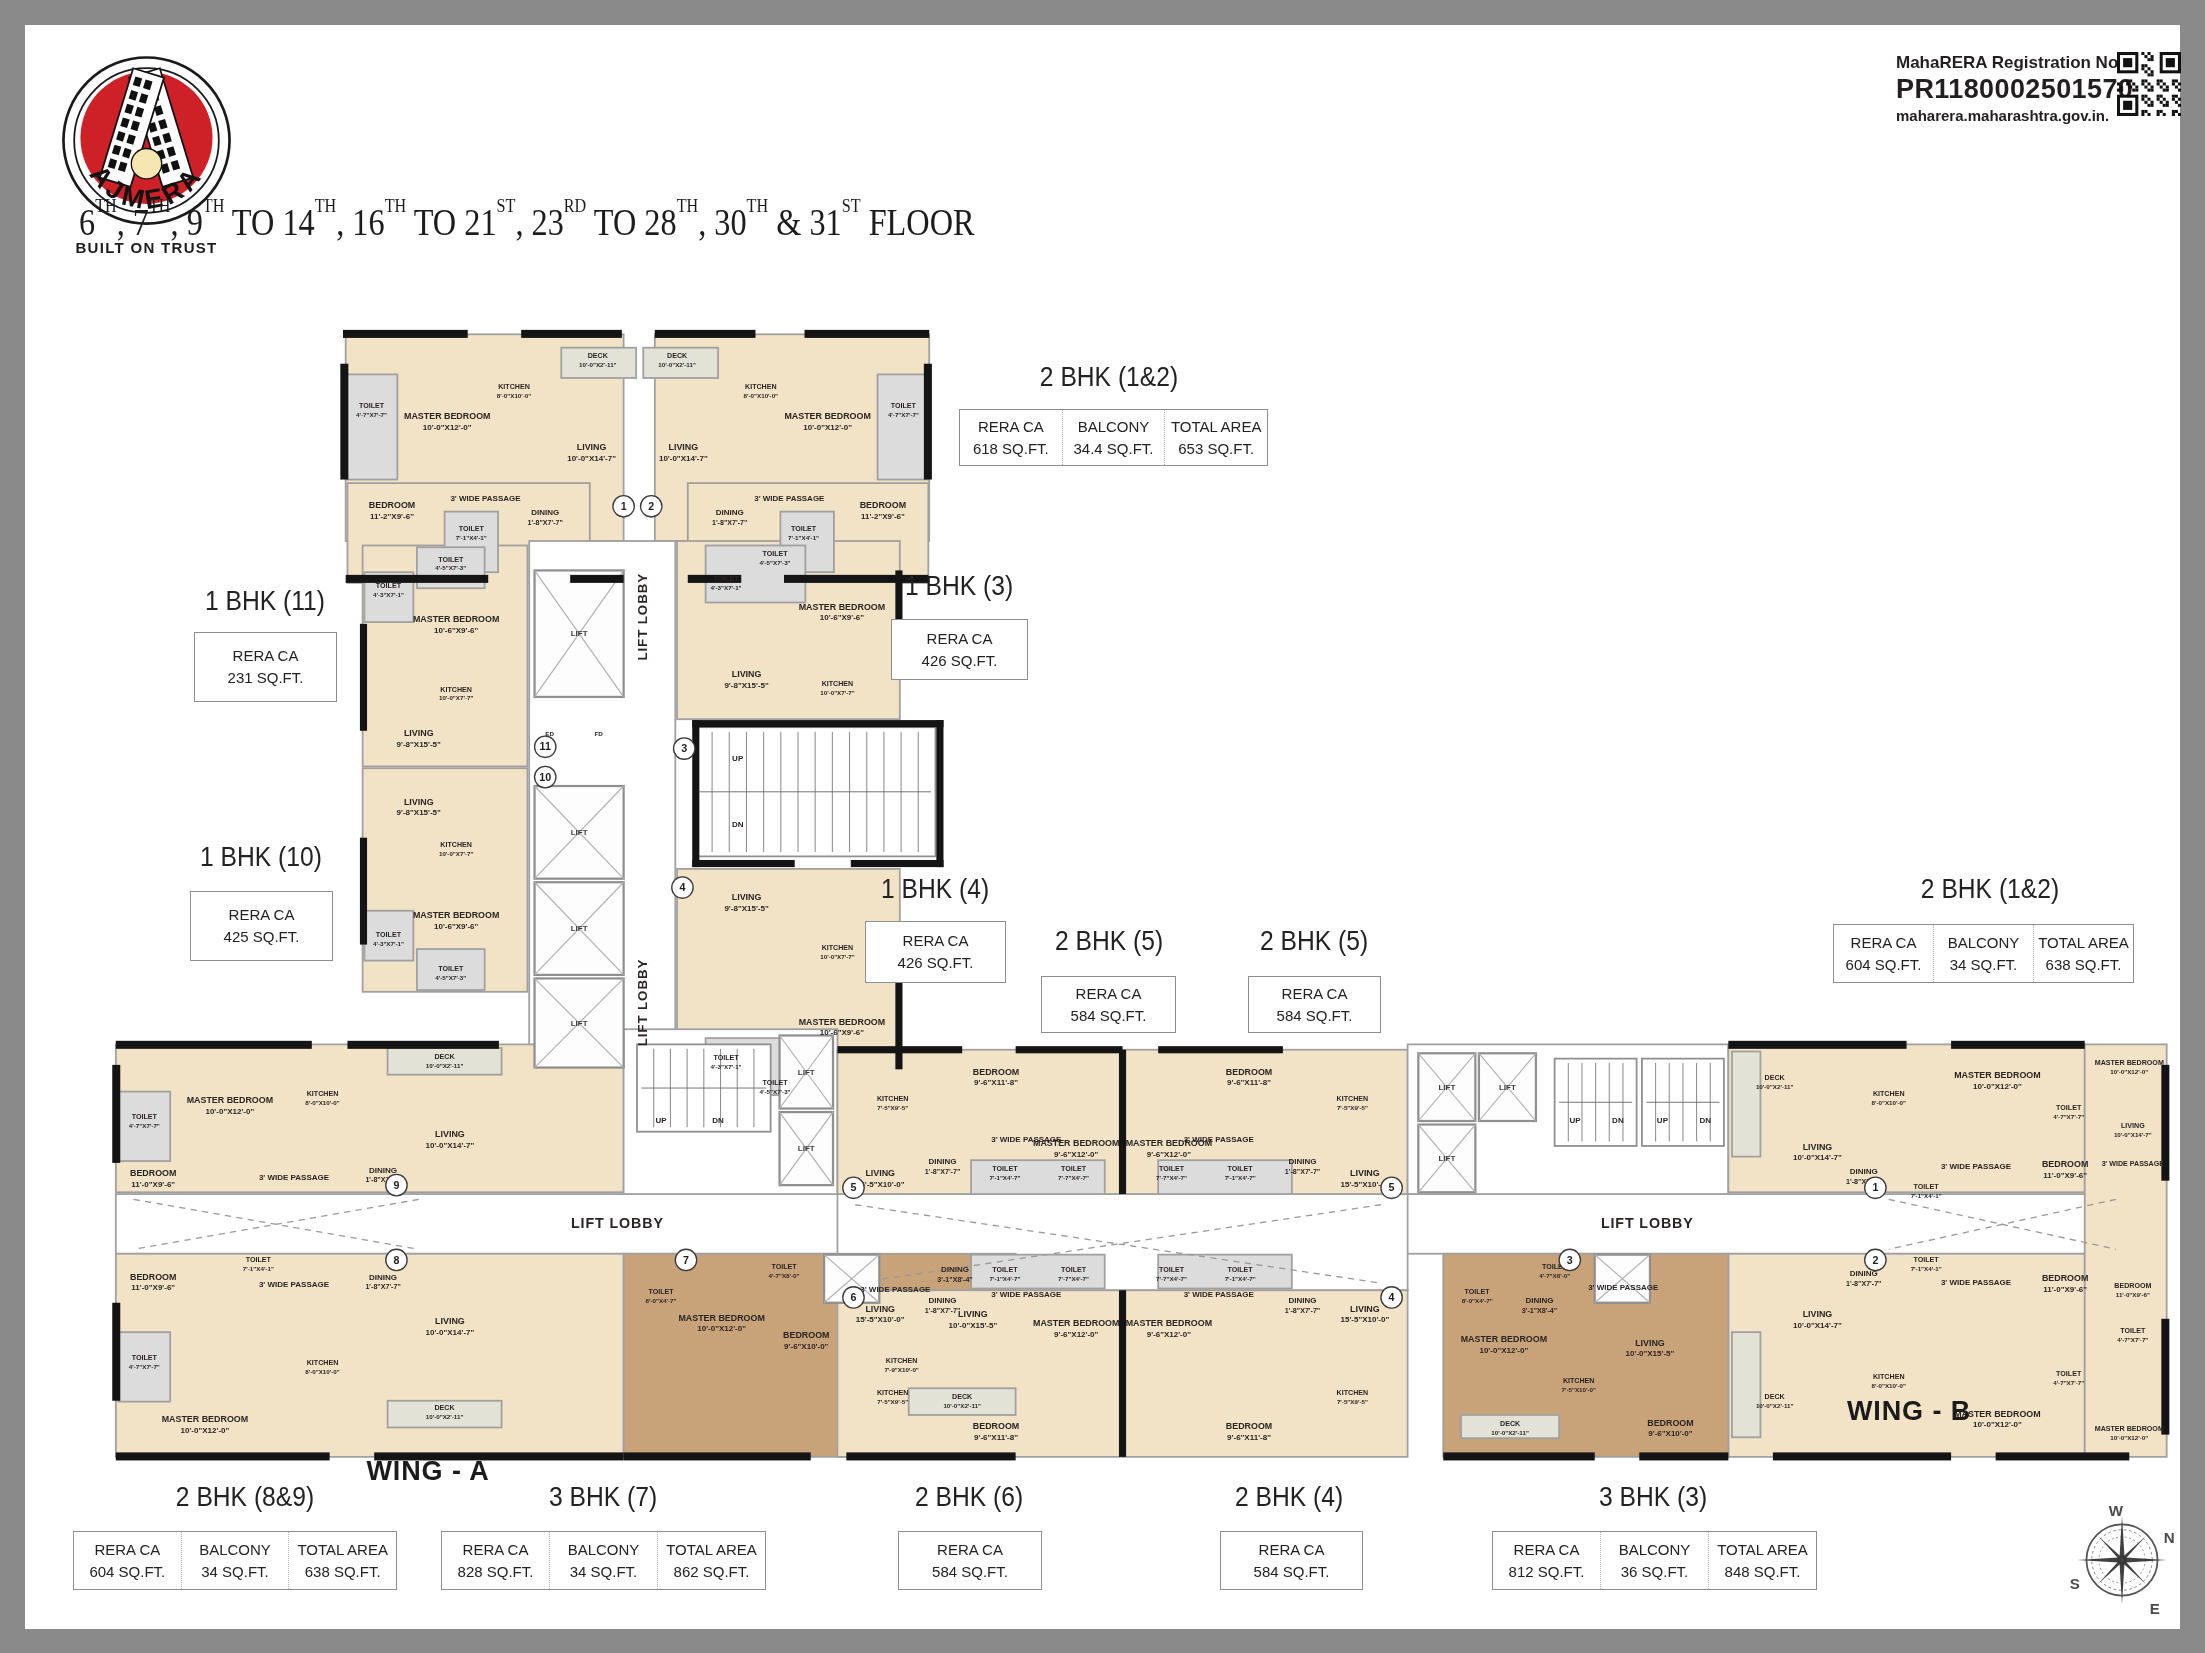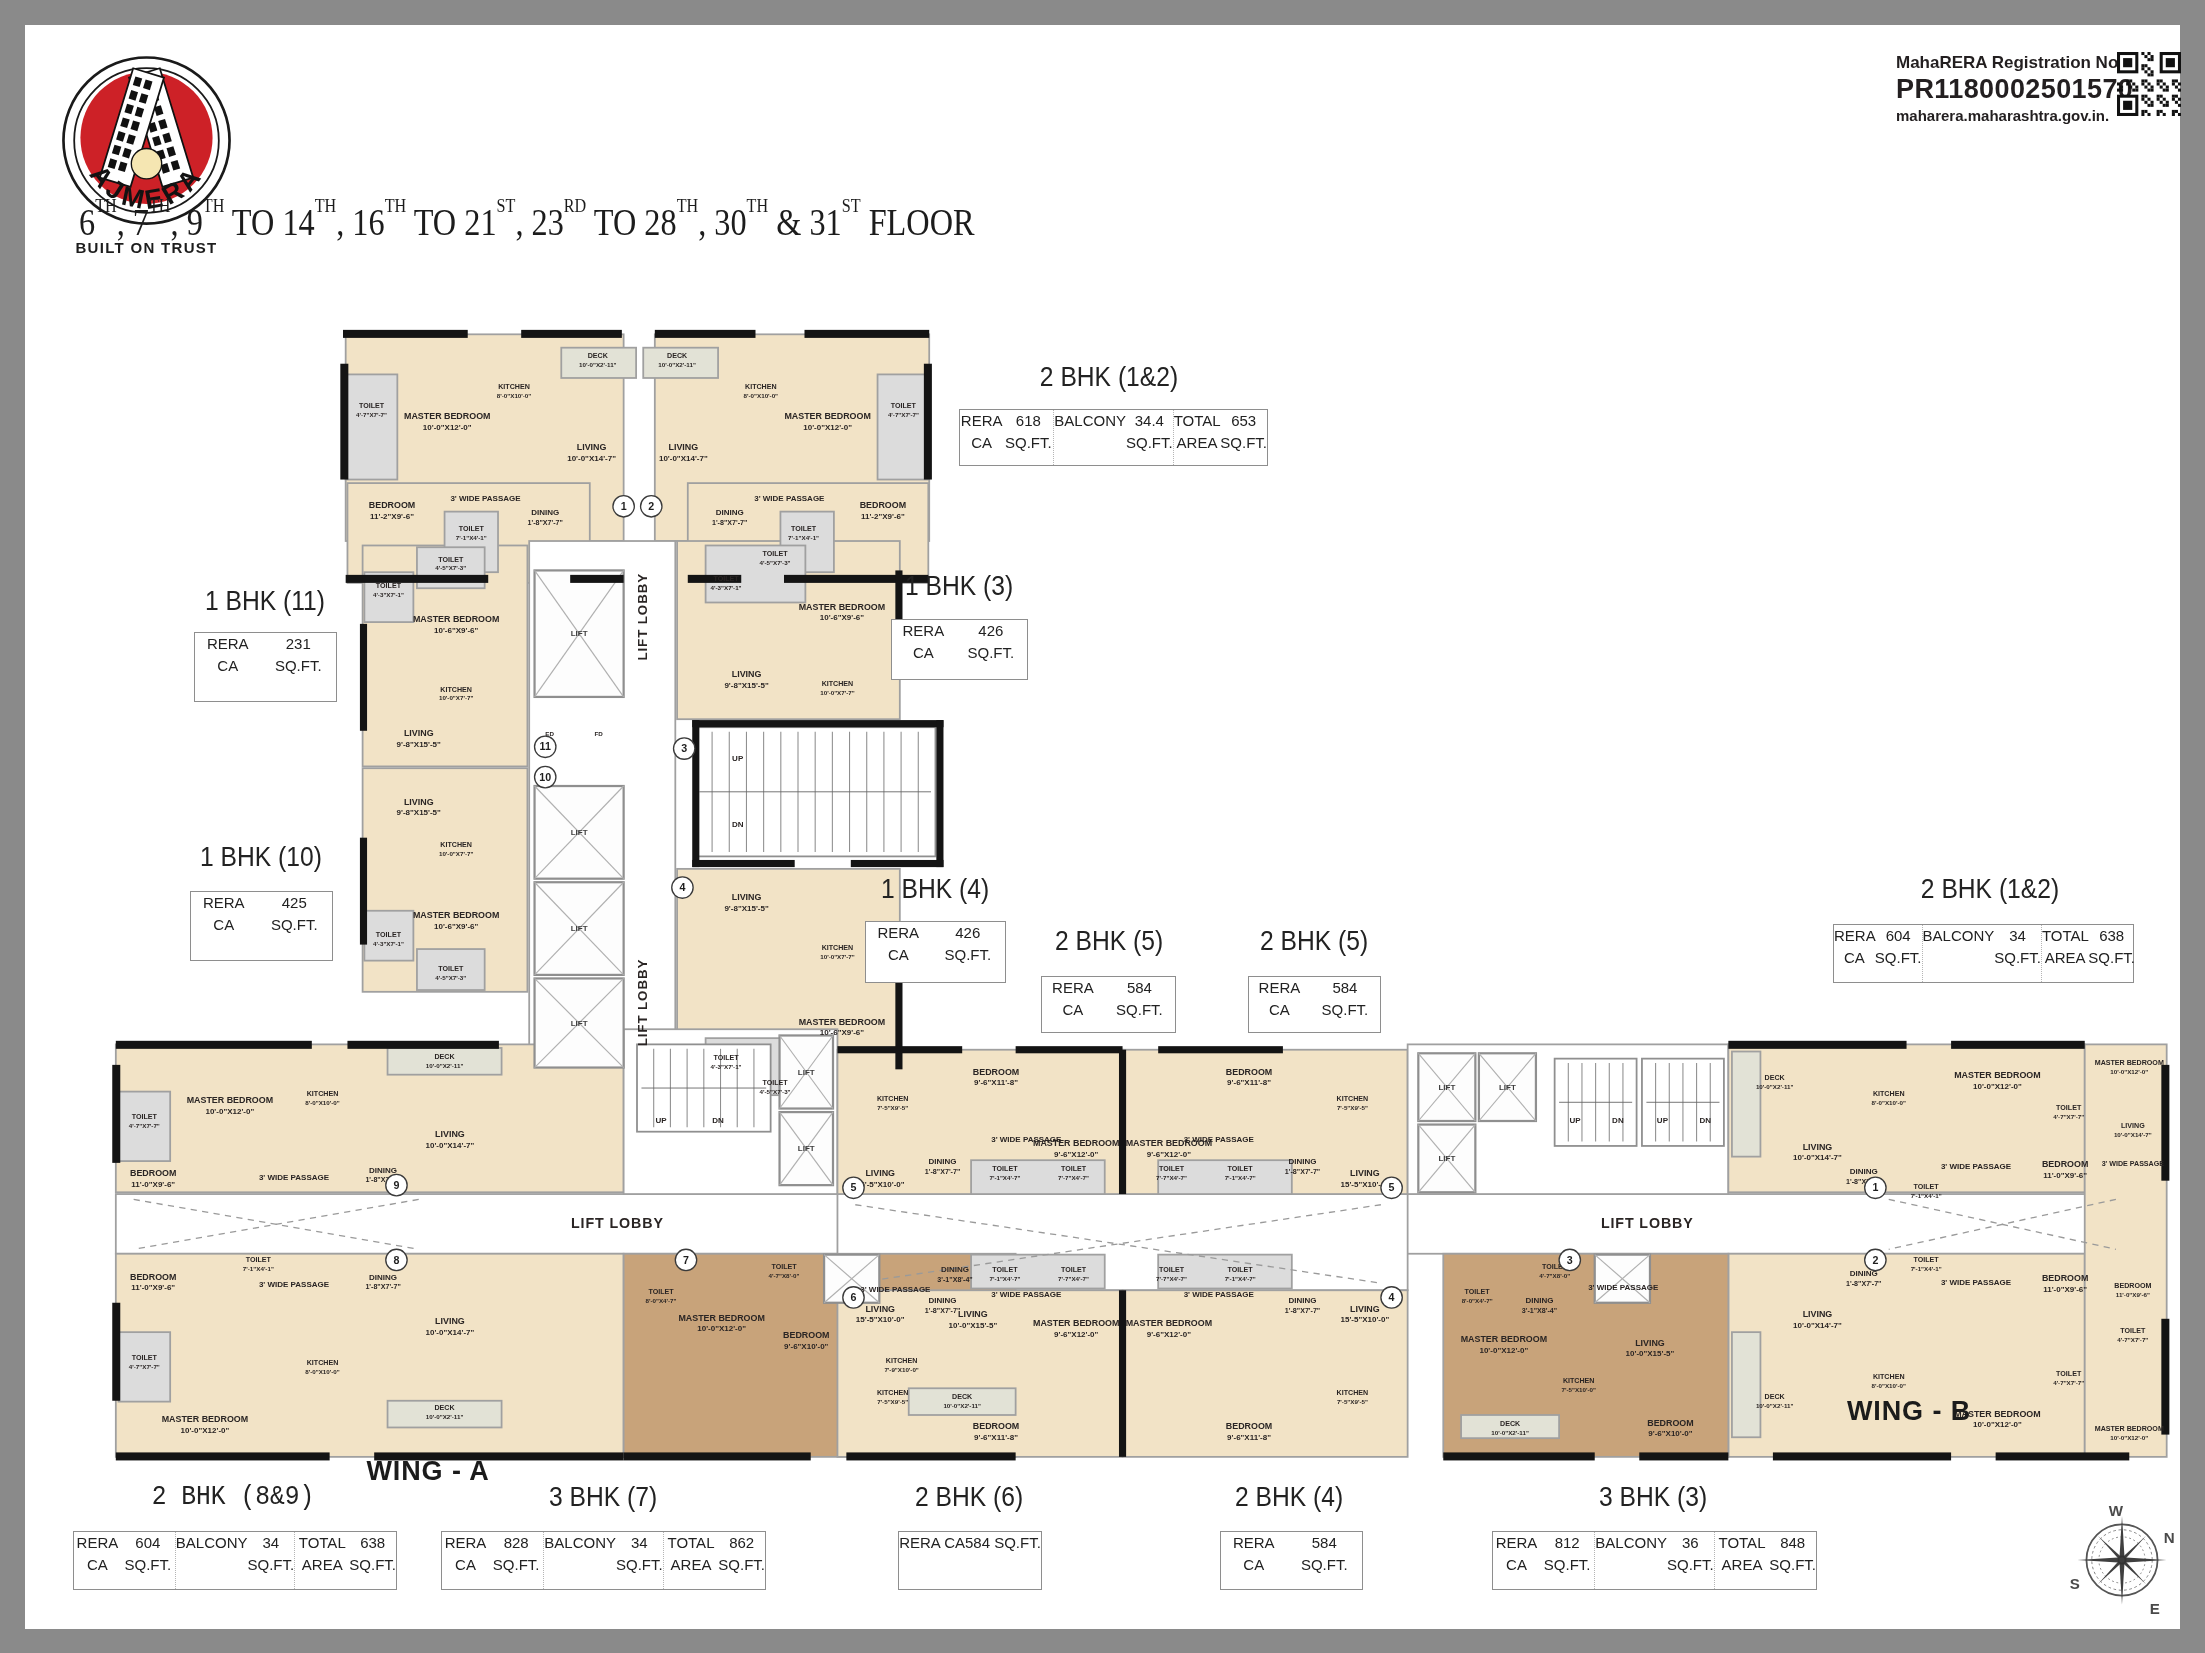--- a/index.html
+++ b/index.html
@@ -19,21 +19,21 @@
   .page-subtitle sup{font-size:0.5em;position:relative;top:-0.5em;letter-spacing:0;}
   .rera{position:absolute;left:1896px;top:52px;line-height:1.25;}
   .rera .l1{font-size:17px;font-weight:bold;}
   .rera .l2{font-size:27px;font-weight:bold;letter-spacing:0.4px;text-align:center;}
   .rera .l3{font-size:15px;font-weight:bold;}
   .qr{position:absolute;left:2117px;top:52px;}
   .unit-title{position:absolute;transform:translateX(-50%);font-size:28px;color:#222;
         white-space:nowrap;}
   .unit-title>span{display:inline-block;transform:scaleX(.88);}
   .card{position:absolute;display:flex;border:1.8px solid #8e8e8e;background:#fff;color:#222;}
-  .card .cell{flex:1;display:flex;flex-direction:row;justify-content:center;
+  .card .cell{flex:1;display:flex;flex-direction:column;justify-content:center;
         text-align:center;font-size:15px;line-height:1.45;}
   .card .cell+.cell{border-left:1.8px dotted #b5b5b5;}
   .wing{position:absolute;transform:translateX(-50%);font-weight:bold;font-size:27px;
         color:#1b1b1b;letter-spacing:0.9px;white-space:nowrap;}
 </style>
 </head>
 <body>
 
 <div class="page">
   <div class="sheet"></div>
@@ -1041,21 +1041,21 @@
         </div>
         <div class="cell">
           <div>BALCONY</div>
           <div>34 SQ.FT.</div>
         </div>
         <div class="cell">
           <div>TOTAL AREA</div>
           <div>638 SQ.FT.</div>
         </div>
       </div>
-      <div class="unit-title" style="left: 233px; top: 1481px; font-family: Liberation Mono, monospace;"><span>2 BHK (8&amp;9)</span></div>
+      <div class="unit-title" style="left: 245px; top: 1481px;"><span>2 BHK (8&amp;9)</span></div>
       <div class="card" style="left: 73px; top: 1531px; width: 322px; height: 57px;">
         <div class="cell">
           <div>RERA CA</div>
           <div>604 SQ.FT.</div>
         </div>
         <div class="cell">
           <div>BALCONY</div>
           <div>34 SQ.FT.</div>
         </div>
         <div class="cell">

